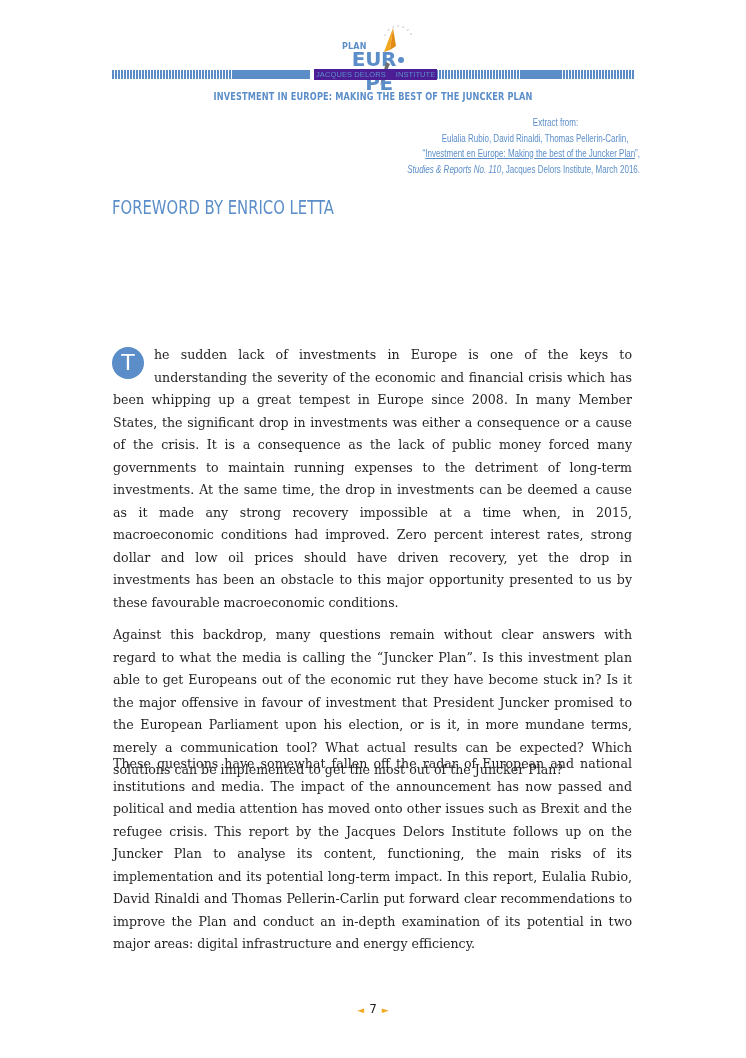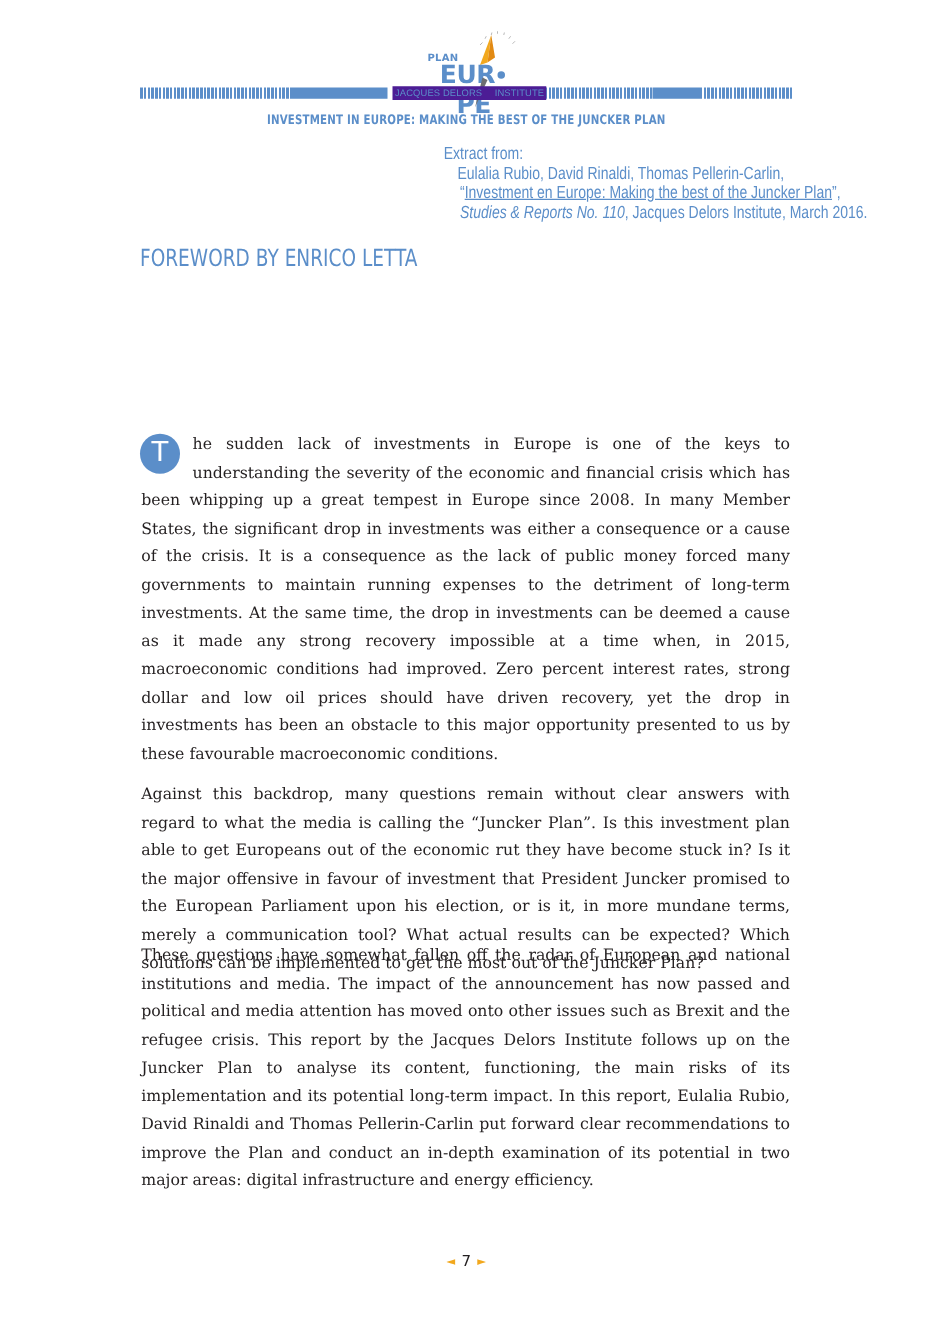--- a/index.html
+++ b/index.html
@@ -15,21 +15,21 @@
 
   .rule-row { position: absolute; top: 70px; left: 112px; width: 522px; height: 9px; }
   .rule-seg { position: absolute; top: 0; height: 9px; }
   .hatch { background: repeating-linear-gradient(90deg, #5b8ec9 0 2px, #ffffff 2px 3px); }
   .solid { background: #5b8ec9; }
   .logo-sub { position: absolute; top: 69px; left: 314px; font-family: "Liberation Sans Narrow", "Liberation Sans", sans-serif; font-size: 7.5px; color: #5b8ec9; letter-spacing: 0.1px; background: #4c1d95; padding: 0 2px; line-height: 11px; font-stretch: condensed; }
   .logo-sub .sp { display: inline-block; width: 10px; }
 
   .running-title { position: absolute; top: 90px; left: 0; width: 746px; text-align: center; font-family: "DejaVu Sans", sans-serif; font-weight: bold; font-size: 10.5px; color: #5b8ec9; letter-spacing: 0.2px; transform: scaleX(0.78); transform-origin: 373px 0; }
 
-  .extract { position: absolute; top: 115px; left: 300px; width: 340px; text-align: left; font-family: "Liberation Sans", sans-serif; font-size: 14px; line-height: 15.5px; color: #5b8ec9; }
+  .extract { position: absolute; top: 115px; left: 300px; width: 340px; text-align: right; font-family: "Liberation Sans", sans-serif; font-size: 10px; line-height: 15.5px; color: #5b8ec9; }
   .extract .line { display: block; white-space: nowrap; transform: scaleX(0.8); transform-origin: right center; }
   .extract a { color: #5b8ec9; text-decoration: underline; }
   .extract em { font-style: italic; }
 
   .heading { position: absolute; top: 196px; left: 112px; font-family: "DejaVu Sans", sans-serif; font-size: 19px; color: #5b8ec9; letter-spacing: 0px; transform: scaleX(0.78); transform-origin: left center; white-space: nowrap; }
 
   .body-text { position: absolute; left: 113px; width: 519px; font-family: "DejaVu Serif", serif; font-size: 12.6px; line-height: 22.5px; color: #231f20; text-align: justify; }
   .para { margin: 0; }
   .p1 { top: 344px; }
   .p2 { top: 624px; }

